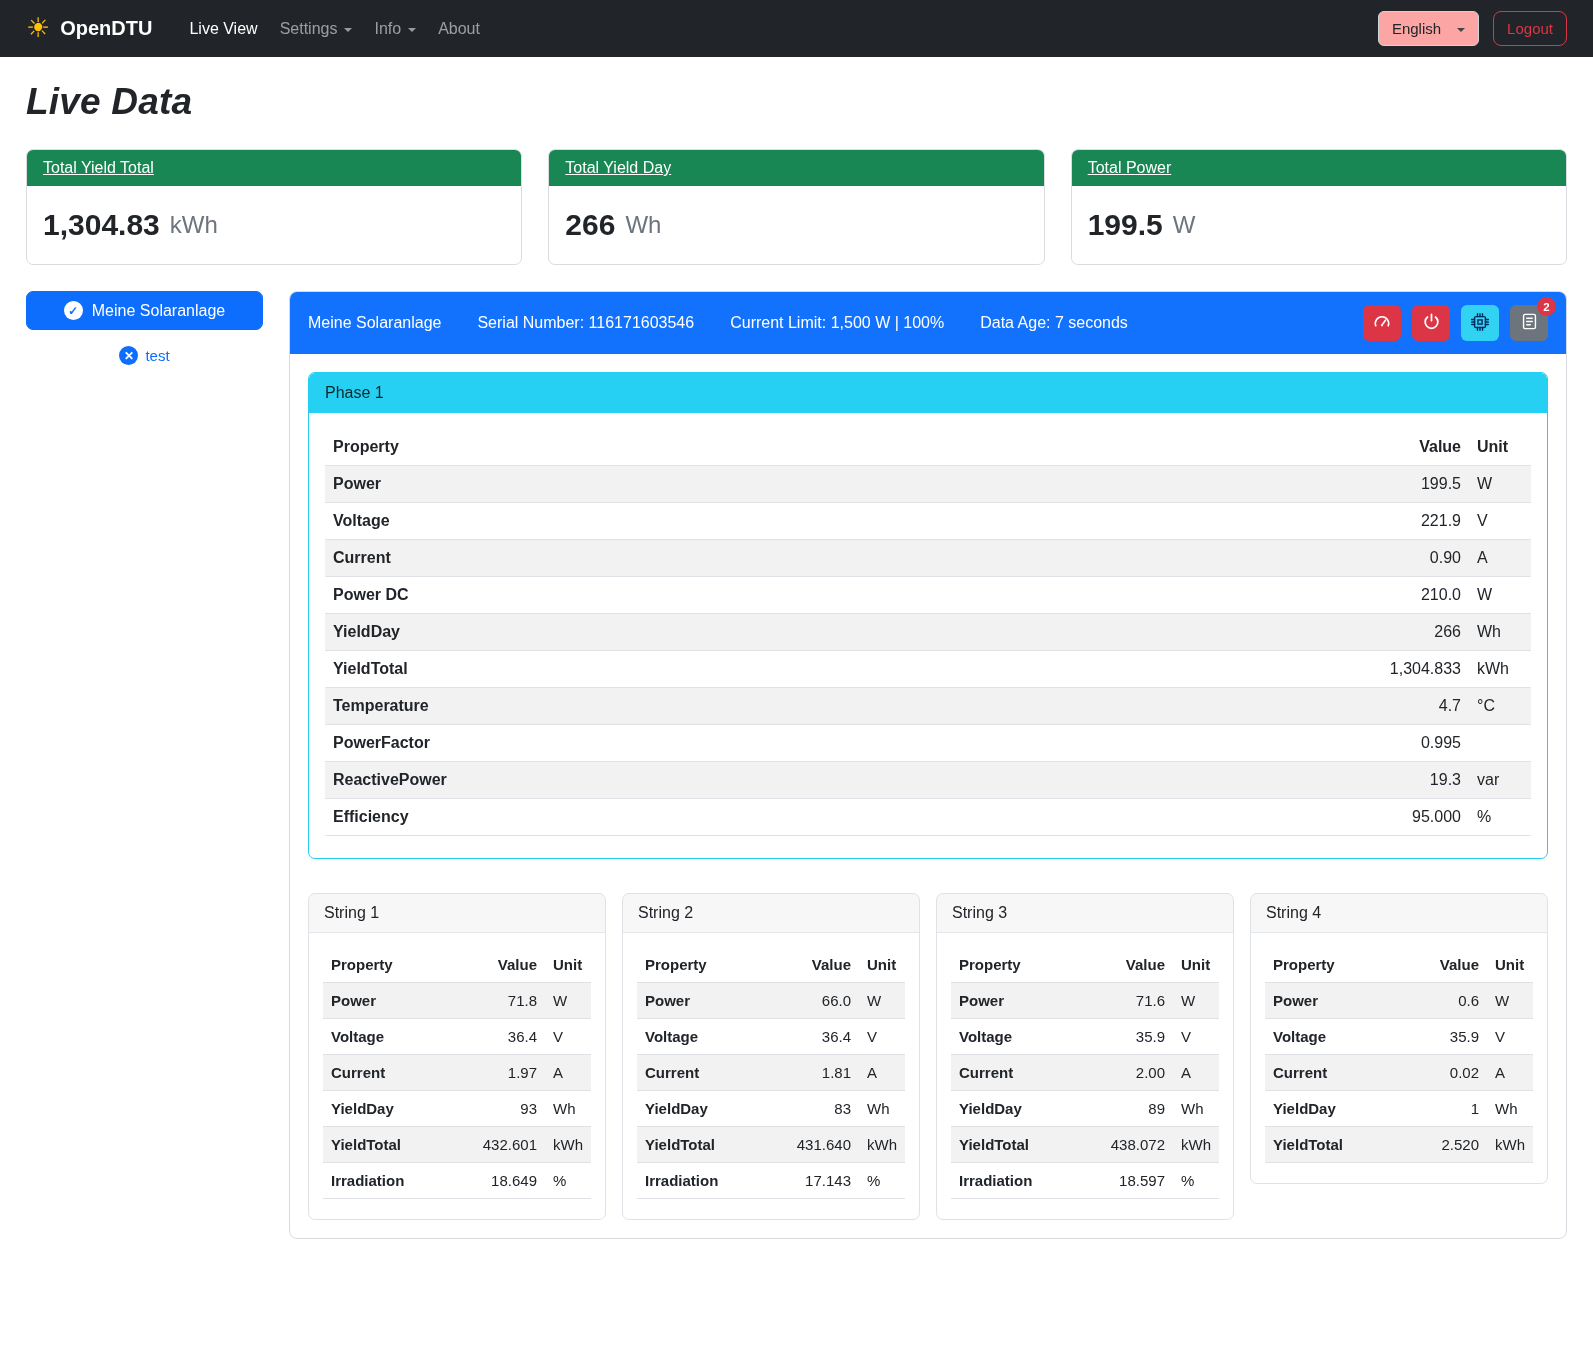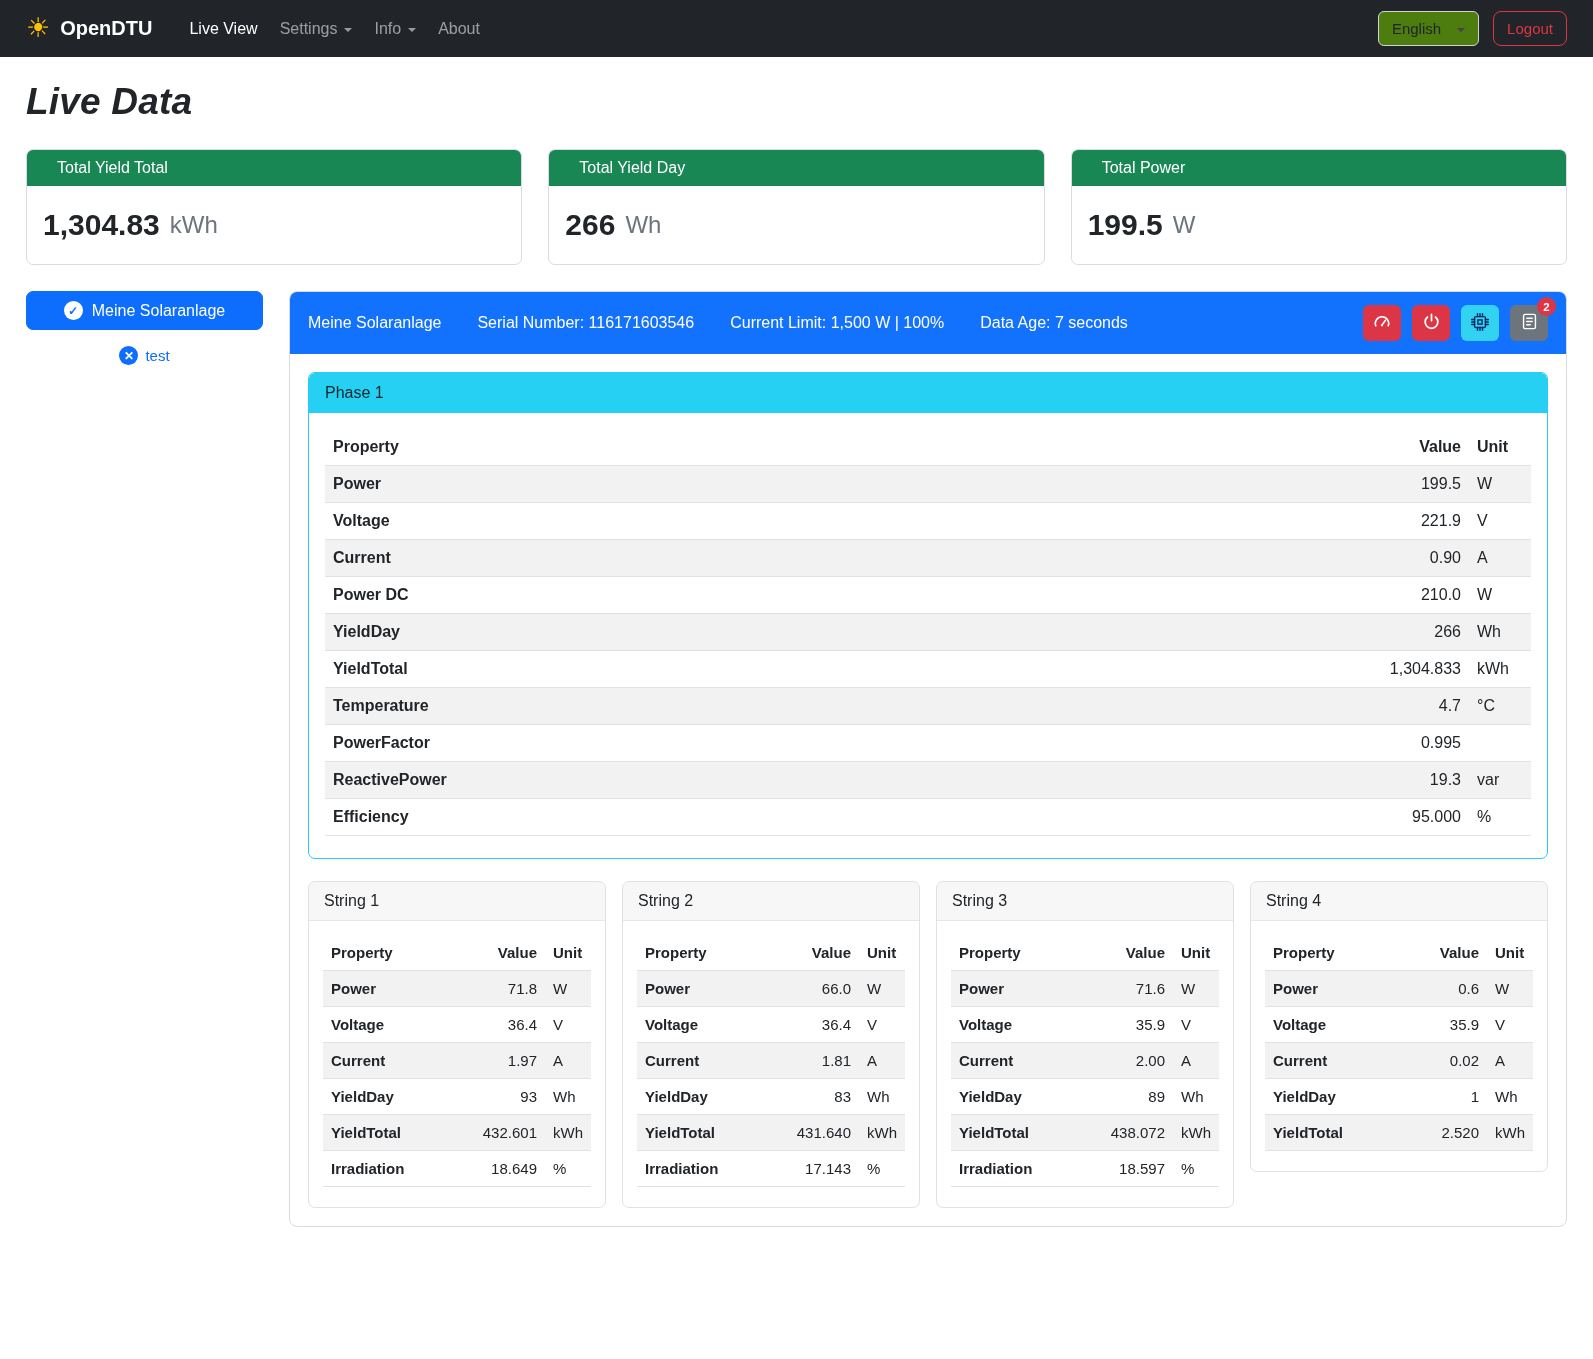--- a/index.html
+++ b/index.html
@@ -13,32 +13,32 @@
 
   
   .navbar { background:#212529; display:flex; align-items:center; padding:9px 26px; height:57px; }
   .brand { display:flex; align-items:center; gap:10px; color:#fff; font-size:20px; font-weight:700; margin-right:26px; cursor:pointer; }
   .sun-icon { color:#ffc107; font-size:27px; line-height:1; font-weight:400; }
   .nav-links { display:flex; align-items:center; }
   .nav-link { color:rgba(255,255,255,.55); font-size:16px; padding:8px 11px; cursor:pointer; display:flex; align-items:center; gap:7px; }
   .nav-link.active { color:#ffffff; }
   .caret-down { width:0; height:0; border-left:4px solid transparent; border-right:4px solid transparent; border-top:4.5px solid currentColor; display:inline-block; margin-top:2px; }
   .nav-right { margin-left:auto; display:flex; align-items:center; gap:14px; }
-  .lang-select { background:#4d7c0f; border:1px solid #ced4da; border-radius:6px; padding:8px 13px; font-size:15px; display:flex; align-items:center; gap:16px; color:#212529; cursor:pointer; }
+  .lang-select { background:#fca5a5; border:1px solid #ced4da; border-radius:6px; padding:8px 13px; font-size:15px; display:flex; align-items:center; gap:16px; color:#212529; cursor:pointer; }
   .lang-select .caret-down { color:#444; }
   .logout-btn { background:transparent; border:1px solid #dc3545; color:#dc3545; border-radius:8px; padding:8px 13px; font-size:15px; cursor:pointer; font-family:inherit; }
 
   
   .content { padding:14px 26px 30px 26px; }
   h1.page-title { font-size:37px; font-weight:700; margin:10px 0 26px 0; letter-spacing:.2px;font-style:italic; }
 
   
   .summary-row { display:grid; grid-template-columns:repeat(3,1fr); gap:26px; margin-bottom:26px; }
   .sum-card { border:1px solid #d9dde1; border-radius:7px; background:#fff; overflow:hidden; }
-  .sum-card-header { background:#198754; color:#fff; font-size:16px; padding:9px 30px; }
+  .sum-card-header { background:#198754; color:#fff; font-size:16px; padding:9px 16px;text-decoration:underline; }
   .sum-card-body { display:flex; align-items:center; gap:10px; padding:22px 16px; }
   .sum-value { font-size:30px; font-weight:700; color:#212529; }
   .sum-unit { font-size:24px; color:#6c757d; font-weight:400; }
 
   
   .main-row { display:flex; gap:26px; align-items:flex-start; }
   .side-col { width:237px; flex:0 0 237px; }
   .inverter-btn { width:100%; background:#0d6efd; border:1px solid #0d6efd; color:#fff; border-radius:7px; padding:9px 12px; font-size:16px; font-family:inherit; display:flex; align-items:center; justify-content:center; gap:9px; cursor:pointer; }
   .circle-icon { display:inline-flex; align-items:center; justify-content:center; width:19px; height:19px; border-radius:50%; font-size:12px; font-weight:700; line-height:1; }
   .check-circle { background:#ffffff; color:#0d6efd; }
@@ -52,21 +52,21 @@
   .icon-buttons { display:flex; align-items:center; gap:11px; }
   .icon-btn { width:38px; height:36px; border-radius:6px; border:none; display:flex; align-items:center; justify-content:center; cursor:pointer; position:relative; padding:0; }
   .btn-danger-bg { background:#dc3545; }
   .btn-info-bg { background:#31d2f2; }
   .btn-secondary-bg { background:#6c757d; }
   .badge { position:absolute; top:-8px; right:-8px; background:#dc3545; color:#fff; min-width:19px; height:19px; border-radius:10px; font-size:11.5px; display:flex; align-items:center; justify-content:center; padding:0 5px; font-weight:700; }
 
   .panel-body { padding:18px; }
 
   
-  .phase-card { border:1px solid #25cff2; border-radius:7px; margin-bottom:22px; overflow:hidden; background:#fff; }
+  .phase-card { border:1px solid #25cff2; border-radius:7px; margin-bottom:34px; overflow:hidden; background:#fff; }
   .phase-header { background:#25d0f2; color:#09282e; padding:11px 16px; font-size:16px; }
   .phase-body { padding:16px 16px 22px 16px; }
 
   
   table.data-table { width:100%; border-collapse:collapse; font-size:16px; }
   .data-table th, .data-table td { padding:9px 8px; border-bottom:1px solid #dee2e6; text-align:left; vertical-align:middle; }
   .data-table thead th { font-weight:700; }
   .data-table tbody th { font-weight:700; }
   .data-table .col-val { text-align:right; }
   .data-table tbody tr:nth-child(odd) { background:rgba(0,0,0,.05); }

